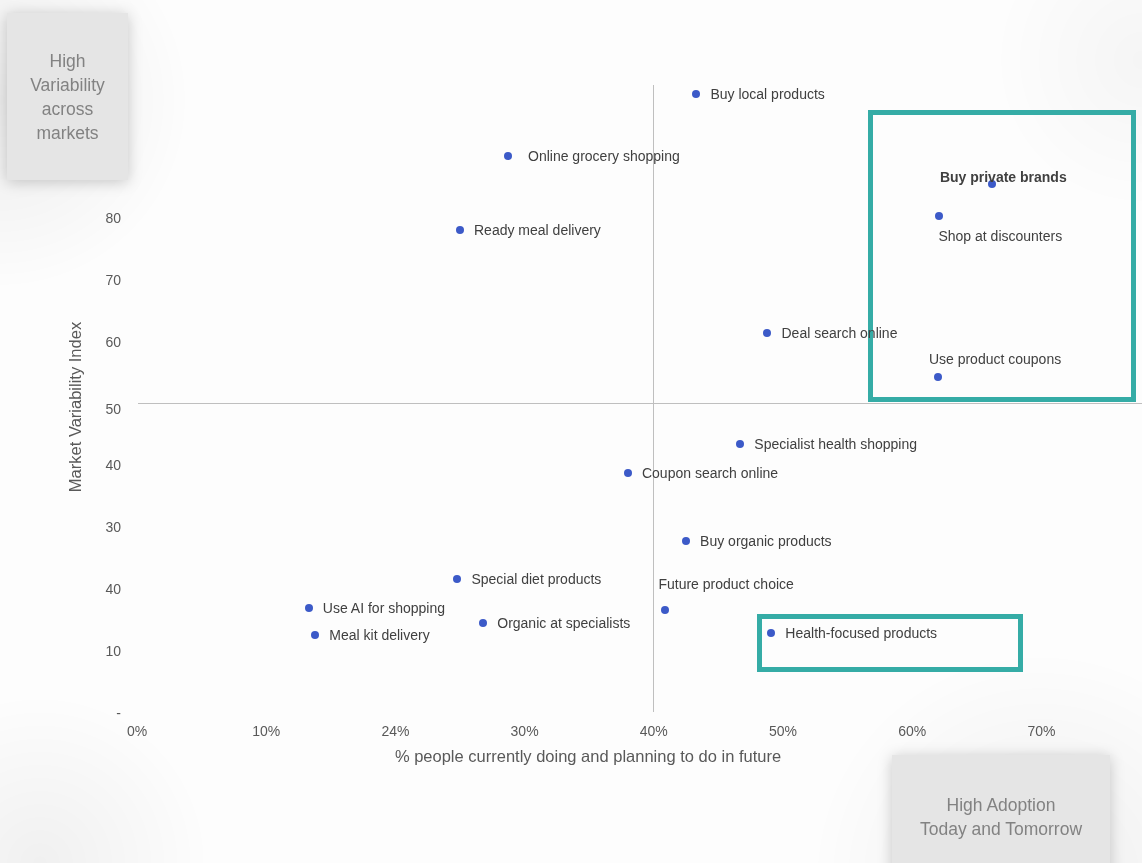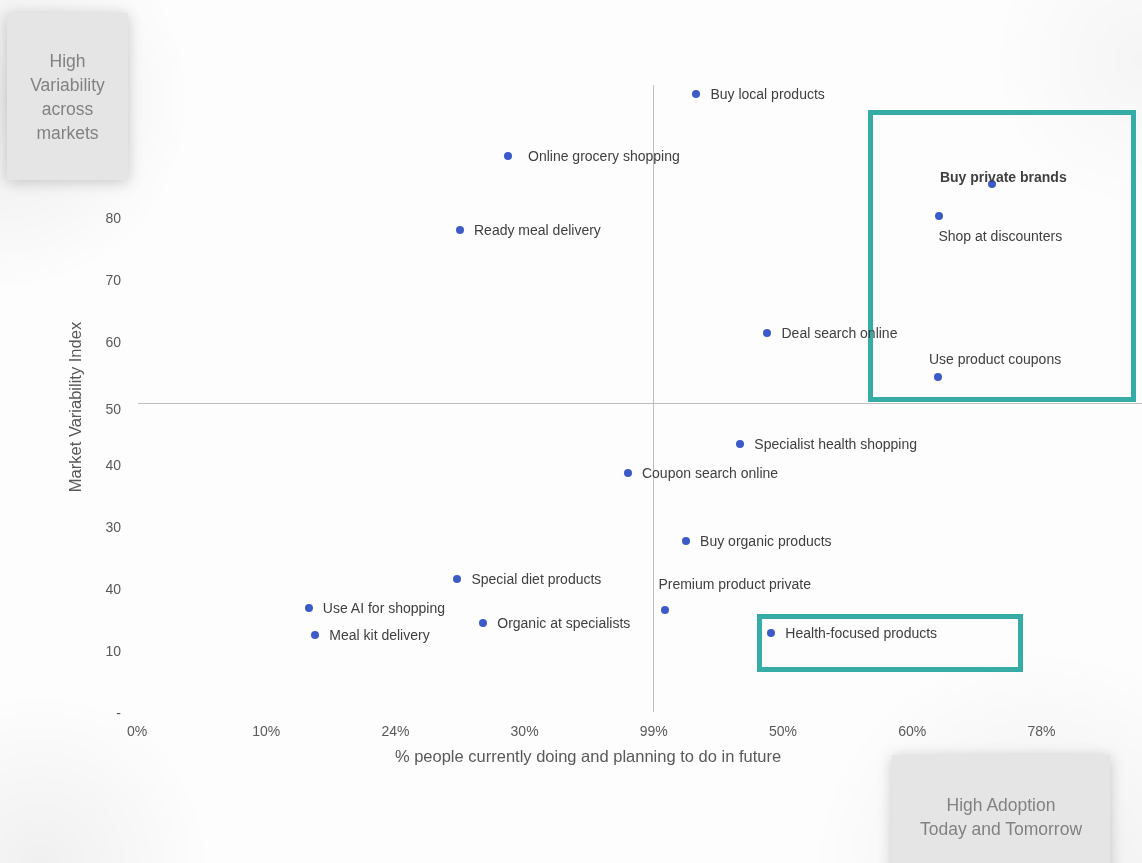--- a/index.html
+++ b/index.html
@@ -59,24 +59,24 @@
 
   <div id="plot">
       <div class="vline" style="left: 653.3px; top: 84.715px; height: 627.285px;"></div>
       <div class="hline" style="top: 403px; left: 138px; width: 1005.18px;"></div>
       <div class="hbox" style="left: 868.272px; top: 110.094px; width: 267.444px; height: 292.168px;"></div>
       <div class="hbox" style="left: 757.16px; top: 613.96px; width: 266.152px; height: 58.186px;"></div>
       <div class="xtick" style="left: 137px; top: 731px;">0%</div>
       <div class="xtick" style="left: 266.2px; top: 731px;">10%</div>
       <div class="xtick" style="left: 395.4px; top: 731px;">24%</div>
       <div class="xtick" style="left: 524.6px; top: 731px;">30%</div>
-      <div class="xtick" style="left: 653.8px; top: 731px;">99%</div>
+      <div class="xtick" style="left: 653.8px; top: 731px;">40%</div>
       <div class="xtick" style="left: 783px; top: 731px;">50%</div>
       <div class="xtick" style="left: 912.2px; top: 731px;">60%</div>
-      <div class="xtick" style="left: 1041.4px; top: 731px;">78%</div>
+      <div class="xtick" style="left: 1041.4px; top: 731px;">70%</div>
       <div class="ytick" style="top: 217.8px;">80</div>
       <div class="ytick" style="top: 279.7px;">70</div>
       <div class="ytick" style="top: 341.6px;">60</div>
       <div class="ytick" style="top: 409px;">50</div>
       <div class="ytick" style="top: 465.4px;">40</div>
       <div class="ytick" style="top: 527.3px;">30</div>
       <div class="ytick" style="top: 589.2px;">40</div>
       <div class="ytick" style="top: 651.1px;">10</div>
       <div class="ytick" style="top: 713px;">-</div>
       <div class="dot" style="left: 696.436px; top: 94px;"></div>
@@ -95,21 +95,21 @@
       <div class="plabel mid" style="left: 995.04px; top: 358.883px;">Use product coupons</div>
       <div class="dot" style="left: 740.364px; top: 443.735px;"></div>
       <div class="plabel start" style="left: 754.364px; top: 443.735px;">Specialist health shopping</div>
       <div class="dot" style="left: 627.96px; top: 472.828px;"></div>
       <div class="plabel start" style="left: 641.96px; top: 472.828px;">Coupon search online</div>
       <div class="dot" style="left: 686.1px; top: 540.918px;"></div>
       <div class="plabel start" style="left: 700.1px; top: 540.918px;">Buy organic products</div>
       <div class="dot" style="left: 457.416px; top: 579.296px;"></div>
       <div class="plabel start" style="left: 471.416px; top: 579.296px;">Special diet products</div>
       <div class="dot" style="left: 665.428px; top: 610.246px;"></div>
-      <div class="plabel start" style="left: 658.428px; top: 584.246px;">Premium product private</div>
+      <div class="plabel start" style="left: 658.428px; top: 584.246px;">Future product choice</div>
       <div class="dot" style="left: 308.836px; top: 607.77px;"></div>
       <div class="plabel start" style="left: 322.836px; top: 607.77px;">Use AI for shopping</div>
       <div class="dot" style="left: 483.256px; top: 623.245px;"></div>
       <div class="plabel start" style="left: 497.256px; top: 623.245px;">Organic at specialists</div>
       <div class="dot" style="left: 315.296px; top: 635.006px;"></div>
       <div class="plabel start" style="left: 329.296px; top: 635.006px;">Meal kit delivery</div>
       <div class="dot" style="left: 771.372px; top: 633.149px;"></div>
       <div class="plabel start" style="left: 785.372px; top: 633.149px;">Health-focused products</div>
     </div>
 

